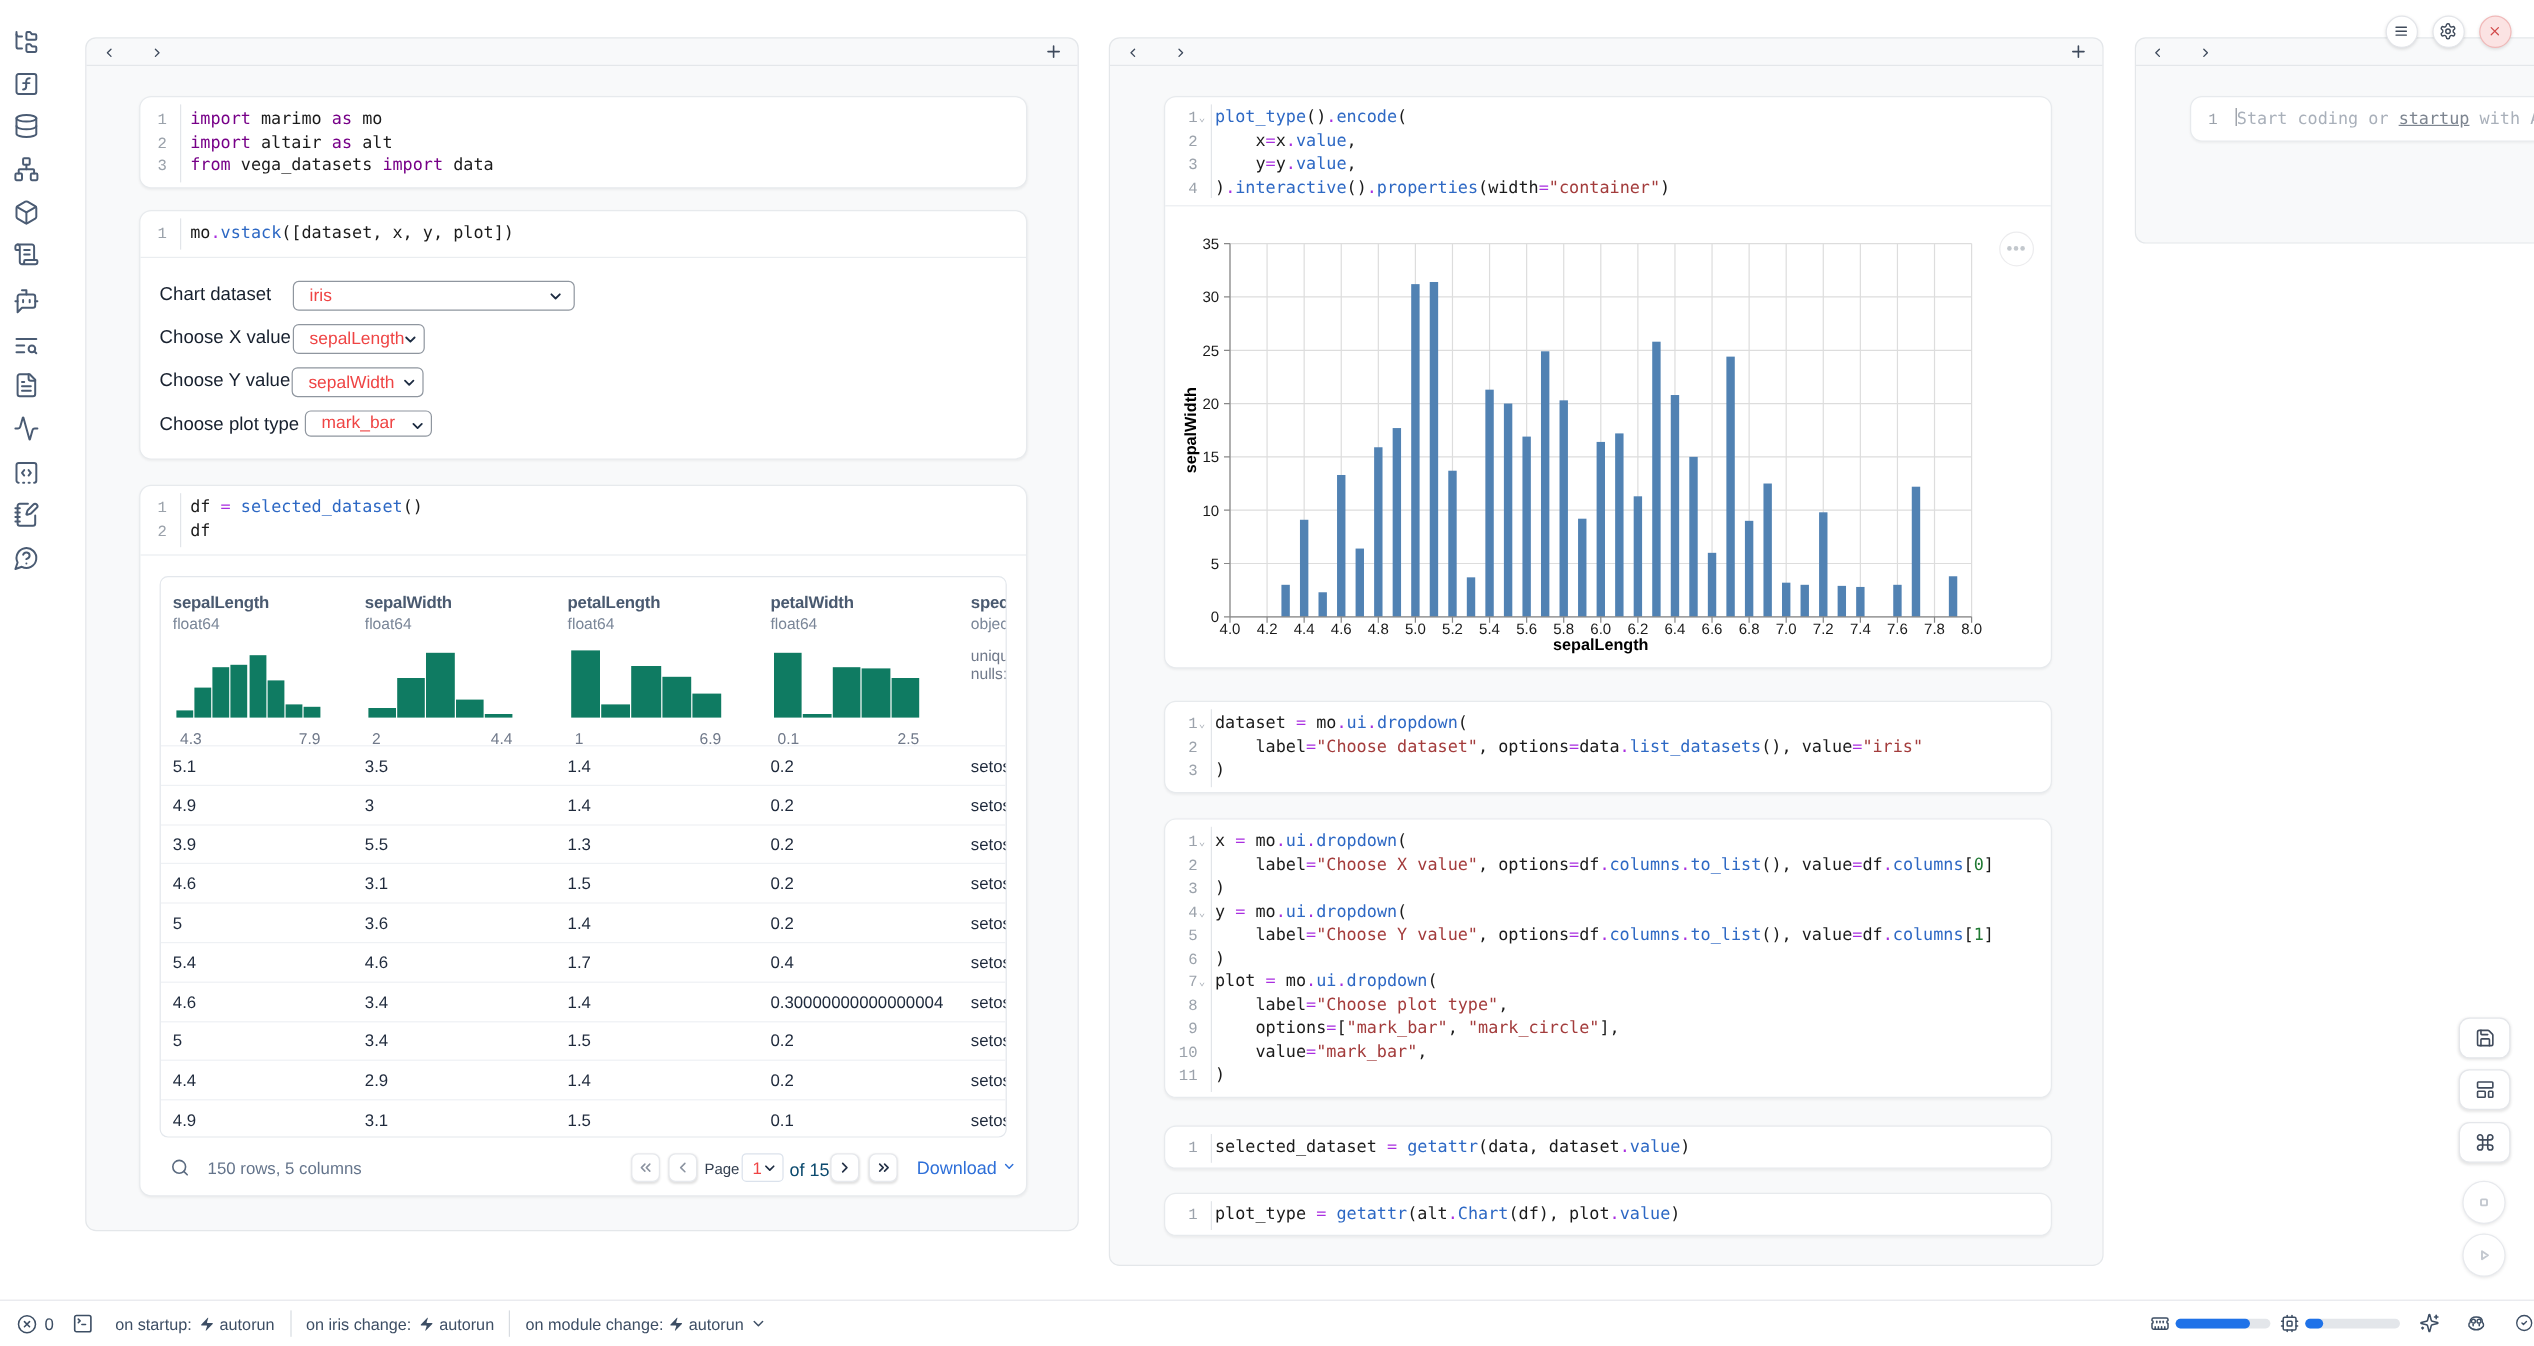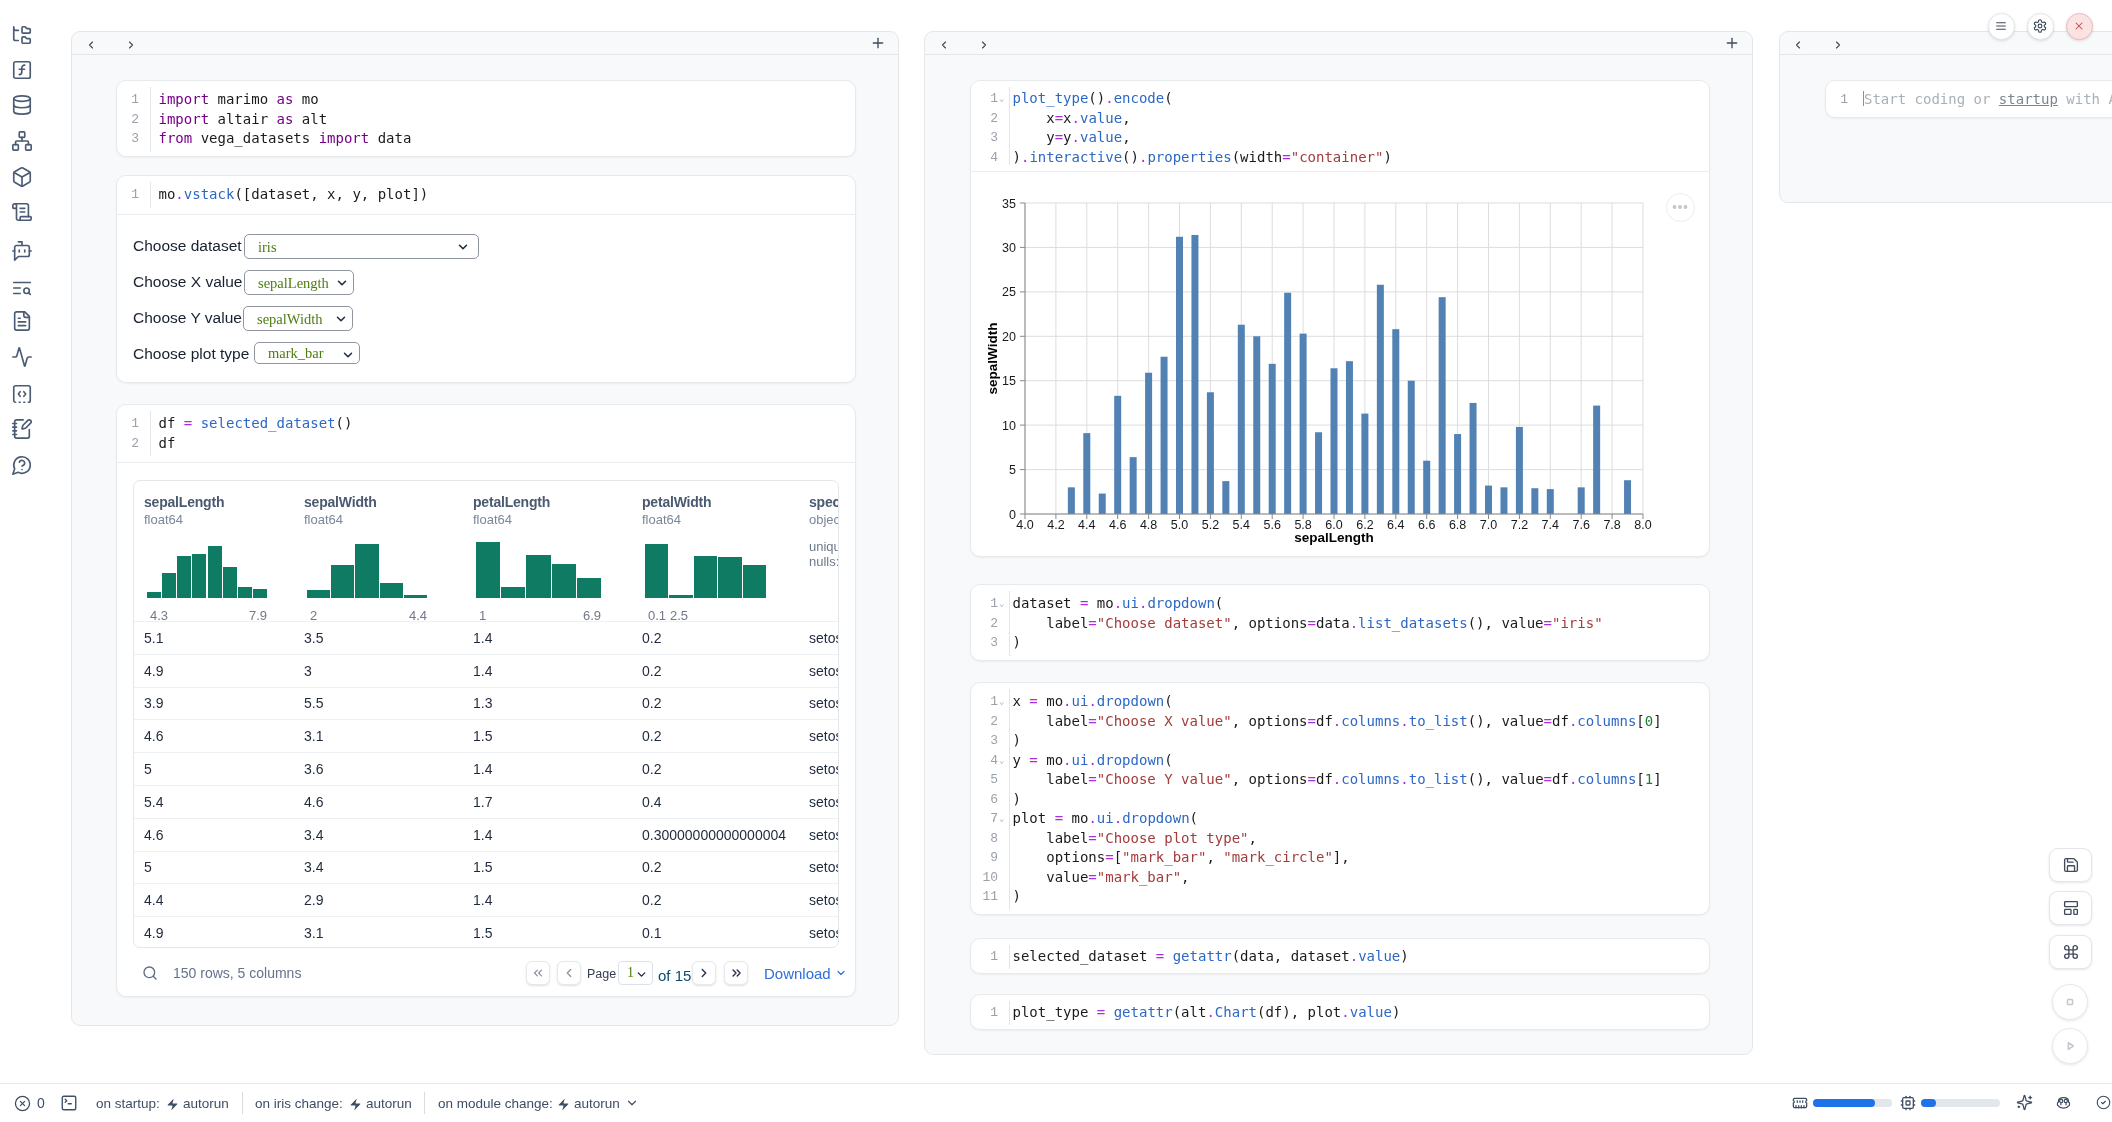--- a/index.html
+++ b/index.html
@@ -15,21 +15,21 @@
 .gline{position:absolute;width:1px;background:#e2e5e9}
 .k{color:#770088}
 .p{color:#2d68c4}
 .o{color:#a92ee0}
 .s{color:#a33c3c}
 .num{color:#207a33}
 .divid{position:absolute;left:0;right:0;height:1px;background:#eaedf0}
 .uilabel{font-size:15.5px;color:#17202e}
 select,.sel{position:absolute;background:#fff;border:1px solid #8f969f;border-radius:5px;
   color:#1d2c42;font-size:15px}
-.selin{position:absolute;left:13px;top:50%;transform:translateY(-50%);color:#4d7c0f;font-size:14.5px;font-family:Liberation Serif, serif}
+.selin{position:absolute;left:13px;top:50%;transform:translateY(-50%);color:#ef4444;font-size:14.5px;font-family:Liberation Sans, sans-serif}
 .tbl{position:absolute;background:#fff;border:1px solid #e3e7ec;border-radius:7px;overflow:hidden}
 .th{font-weight:bold;font-size:14px;color:#4a5a70;letter-spacing:-.2px}
 .dtype{font-size:13px;color:#7a8698}
 .hbar{position:absolute;background:#0f7b62}
 .mm{font-size:13px;color:#70798a}
 .trow{position:absolute;left:0;right:0;border-top:1px solid #eef1f4;font-size:14px;color:#1f2a3c}
 .tv{position:absolute;top:50%;transform:translateY(-50%)}
 .pgbtn{position:absolute;width:24px;height:24px;background:#fff;border:1px solid #e6e8ec;
   border-radius:6px;box-shadow:0 1px 2px rgba(0,0,0,.12)}
 .pgbtn svg{position:absolute;left:50%;top:50%;transform:translate(-50%,-50%)}
@@ -164,21 +164,21 @@
 <div class="cl"><span class="ln" style="width:22px">2</span><code style="display:block;margin-left:41.5px"><span class="k">import</span> altair <span class="k">as</span> alt</code></div>
 <div class="cl"><span class="ln" style="width:22px">3</span><code style="display:block;margin-left:41.5px"><span class="k">from</span> vega_datasets <span class="k">import</span> data</code></div>
 </div>
 </div>
 <div class="cell" style="left:116px;top:175px;width:740px;height:208px">
 <div class="gline" style="left:33px;top:6px;height:25.5px"></div>
 <div class="code" style="padding-top:9px">
 <div class="cl"><span class="ln" style="width:22px">1</span><code style="display:block;margin-left:41.5px">mo<span class="o">.</span><span class="p">vstack</span>([dataset, x, y, plot])</code></div>
 </div>
 <div class="divid" style="top:37.5px"></div>
-<div class="abs uilabel" style="left:16px;top:61px">Choose dataset</div>
+<div class="abs uilabel" style="left:16px;top:61px">Chart dataset</div>
 <div class="sel" style="left:127px;top:58px;width:235px;height:25px">
       <span class="selin">iris</span>
       <div class="abs" style="right:8px;top:5px"><svg width="14" height="14" viewBox="0 0 24 24" fill="none" stroke="#1d2c42" stroke-width="2.6" stroke-linecap="round" stroke-linejoin="round">
           <path d="m6 9 6 6 6-6"></path>
         </svg></div>
     </div>
 <div class="abs uilabel" style="left:16px;top:97px">Choose X value</div>
 <div class="sel" style="left:127px;top:94px;width:110px;height:25px">
       <span class="selin">sepalLength</span>
       <div class="abs" style="right:4px;top:5px"><svg width="14" height="14" viewBox="0 0 24 24" fill="none" stroke="#1d2c42" stroke-width="2.6" stroke-linecap="round" stroke-linejoin="round">
@@ -241,21 +241,21 @@
 <div class="hbar" style="left:417.6px;top:83.0px;width:24.2px;height:34px"></div>
 <div class="hbar" style="left:442.8px;top:97.0px;width:24.2px;height:20px"></div>
 <div class="abs mm" style="left:345px;top:127px">1</div>
 <div class="abs mm" style="left:342px;top:127px;width:125px;text-align:right">6.9</div>
 <div class="hbar" style="left:511.0px;top:63.0px;width:23.4px;height:54px"></div>
 <div class="hbar" style="left:535.4px;top:114.0px;width:23.4px;height:3px"></div>
 <div class="hbar" style="left:559.8px;top:75.0px;width:23.4px;height:42px"></div>
 <div class="hbar" style="left:584.2px;top:76.0px;width:23.4px;height:41px"></div>
 <div class="hbar" style="left:608.6px;top:84.0px;width:23.4px;height:33px"></div>
 <div class="abs mm" style="left:514px;top:127px">0.1</div>
-<div class="abs mm" style="left:536px;top:127px;width:121px;text-align:left">2.5</div>
+<div class="abs mm" style="left:511px;top:127px;width:121px;text-align:right">2.5</div>
 <div class="abs mm" style="left:675px;top:58px">unique: 3</div>
 <div class="abs mm" style="left:675px;top:73px">nulls: 0</div>
 <div class="trow" style="top:140.0px;height:32.8px">
 <span class="tv" style="left:10px">5.1</span>
 <span class="tv" style="left:170px">3.5</span>
 <span class="tv" style="left:339px">1.4</span>
 <span class="tv" style="left:508px">0.2</span>
 <span class="tv" style="left:675px">setosa</span>
 </div>
 <div class="trow" style="top:172.8px;height:32.8px">

